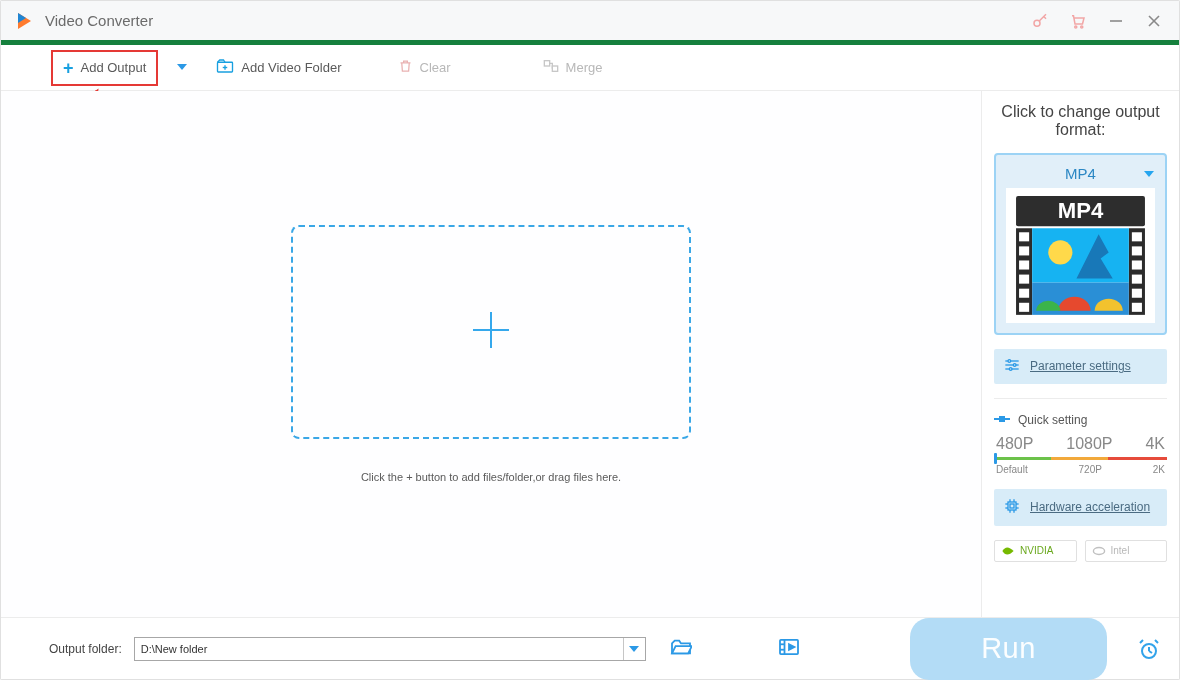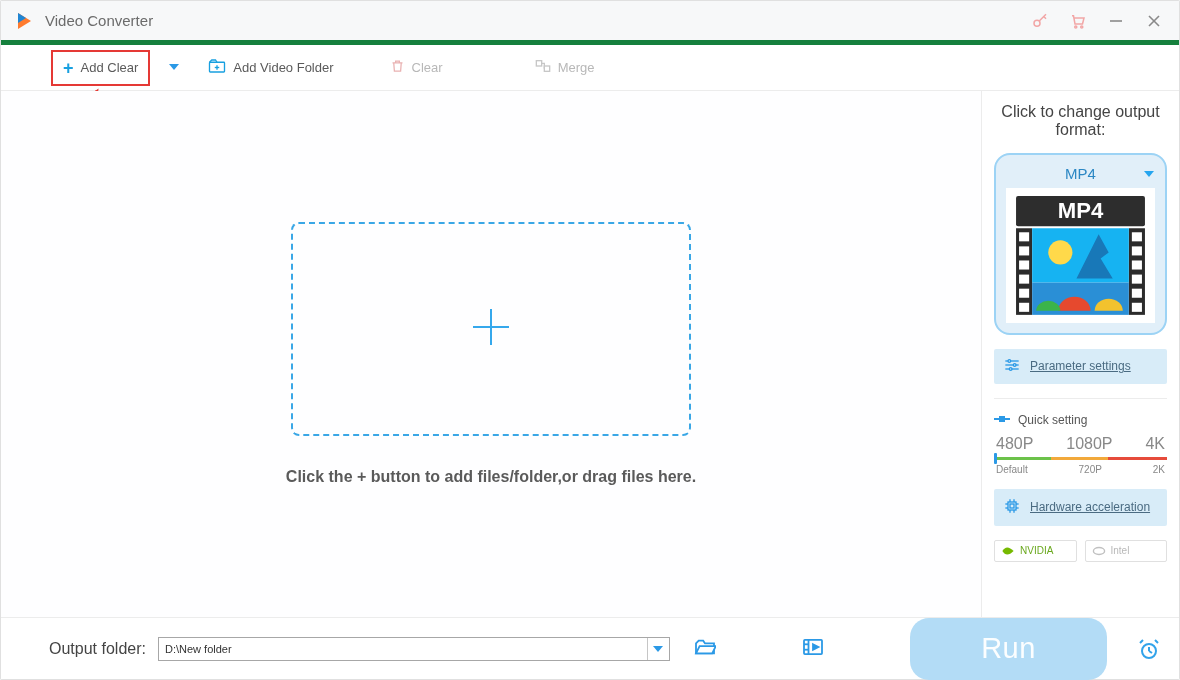--- a/index.html
+++ b/index.html
@@ -28,26 +28,26 @@
   .merge-icon { color: #c7c7c7; }
 
   
   .arrow-annot { position: absolute; left: 42px; top: 82px; pointer-events: none; }
 
   
   .body-row { flex: 1; display: flex; overflow: hidden; }
   .main-area { flex: 1; background: #fefeff; position: relative; display: flex; flex-direction: column; align-items: center; justify-content: center; }
   .dropzone { width: 400px; height: 214px; border: 2px dashed #3aa7e6; border-radius: 8px; display: flex; align-items: center; justify-content: center; cursor: pointer; }
   .big-plus { color: #35a8ec; }
-  .hint { margin-top: 32px; color: #5a5a5a; font-size: 16px; font-weight: bold; }
+  .hint { margin-top: 32px; color: #5a5a5a; font-size: 11px; }
 
   
   .sidepanel { width: 198px; border-left: 1px solid #ececec; background: #fff; padding: 12px 12px 0 12px; display: flex; flex-direction: column; gap: 14px; font-size: 12px; color: #555; }
   .sp-title { text-align: center; color: #444; font-size: 16px; }
-  .format-card { border: 2px solid #9cd3f5; background: #e1eff9; border-radius: 16px; padding: 0; cursor: pointer; }
+  .format-card { border: 2px solid #9cd3f5; background: #e1eff9; border-radius: 4px; padding: 0; cursor: pointer; }
   .format-head { display: flex; align-items: center; justify-content: center; position: relative; padding: 10px 0 6px; color: #2b87c4; font-size: 15px; }
   .format-head .caret { position: absolute; right: 10px; color: #25a5ef; }
   .format-thumb { background: #fff; margin: 0 10px 10px 10px; padding: 4px; }
   .format-thumb svg { display: block; width: 100%; height: auto; }
 
   .param-btn, .hw-btn { background: #d8ecf8; border-radius: 2px; padding: 9px 10px; display: flex; align-items: center; gap: 10px; color: #4a6b82; cursor: pointer; text-decoration: underline; }
   .param-btn .ico, .hw-btn .ico { color: #2b99e6; }
 
   .quick-row { display: flex; align-items: center; gap: 8px; color: #555; }
   .quick-row .dot-line { color: #2b99e6; }
@@ -57,21 +57,21 @@
   .quality-bar::after { content:''; position:absolute; left:0; top:-4px; width:3px; height:11px; background:#2b99e6; border-radius:1px; }
   .quality-labels2 { display: flex; justify-content: space-between; font-size: 10px; color: #888; padding: 0 2px; }
 
   .vendor-row { display: flex; gap: 8px; }
   .vendor { flex: 1; border: 1px solid #e0e0e0; border-radius: 2px; padding: 4px 6px; display:flex; align-items:center; gap:5px; font-size:10px; cursor:pointer; }
   .vendor.nv { color:#6aa81e; }
   .vendor.intel { color:#b8b8b8; }
 
   
   .bottombar { height: 62px; border-top: 1px solid #ececec; background: #fff; display: flex; align-items: center; padding: 0 0 0 48px; gap: 12px; }
-  .of-label { font-size: 16px; color: #444; }
+  .of-label { font-size: 12px; color: #444; }
   .of-input-wrap { display:flex; align-items:center; border:1px solid #a7a7a7; height:24px; width: 512px; background:#fff; }
   .of-input { flex:1; border:none; outline:none; font-size:11px; padding: 0 6px; color:#333; }
   .of-drop { width:22px; height:22px; border-left:1px solid #c6c6c6; display:flex; align-items:center; justify-content:center; color:#2b99e6; cursor:pointer; }
   .bb-icon { color:#2b99e6; cursor:pointer; padding: 6px 12px; }
   .bb-spacer { flex:1; }
   .run-btn { width: 197px; height: 62px; background: #b3dcf6; color: #fcfeff; display:flex; align-items:center; justify-content:center; font-size: 29px; font-weight: 500; cursor:pointer; letter-spacing: .5px; border-radius: 19px; }
   .clock-btn { width: 60px; height:62px; display:flex; align-items:center; justify-content:center; color:#32a3ea; cursor:pointer; }
 </style>
 </head>
 <body>
@@ -108,21 +108,21 @@
       <svg width="14" height="14" viewBox="0 0 14 14" stroke="#8a8a8a" stroke-width="1.6">
           <line x1="2" y1="2" x2="12" y2="12"></line>
           <line x1="12" y1="2" x2="2" y2="12"></line>
         </svg>
     </div>
   </div>
 
   <div class="toolbar">
     <div class="tb-btn highlighted">
       <span class="plus-sm">+</span>
-      <span>Add Clear</span>
+      <span>Add Output</span>
     </div>
     <span class="chev-down">
       <svg width="12" height="12" viewBox="0 0 12 12">
           <path d="M1 3 L6 9 L11 3 Z" fill="currentColor"></path>
         </svg>
     </span>
     <div class="tb-btn">
       <span class="folder-plus-icon">
         <svg width="18" height="16" viewBox="0 0 24 20" fill="none" stroke="currentColor" stroke-width="1.8">
             <rect x="2" y="5" width="20" height="13" rx="1"></rect>

